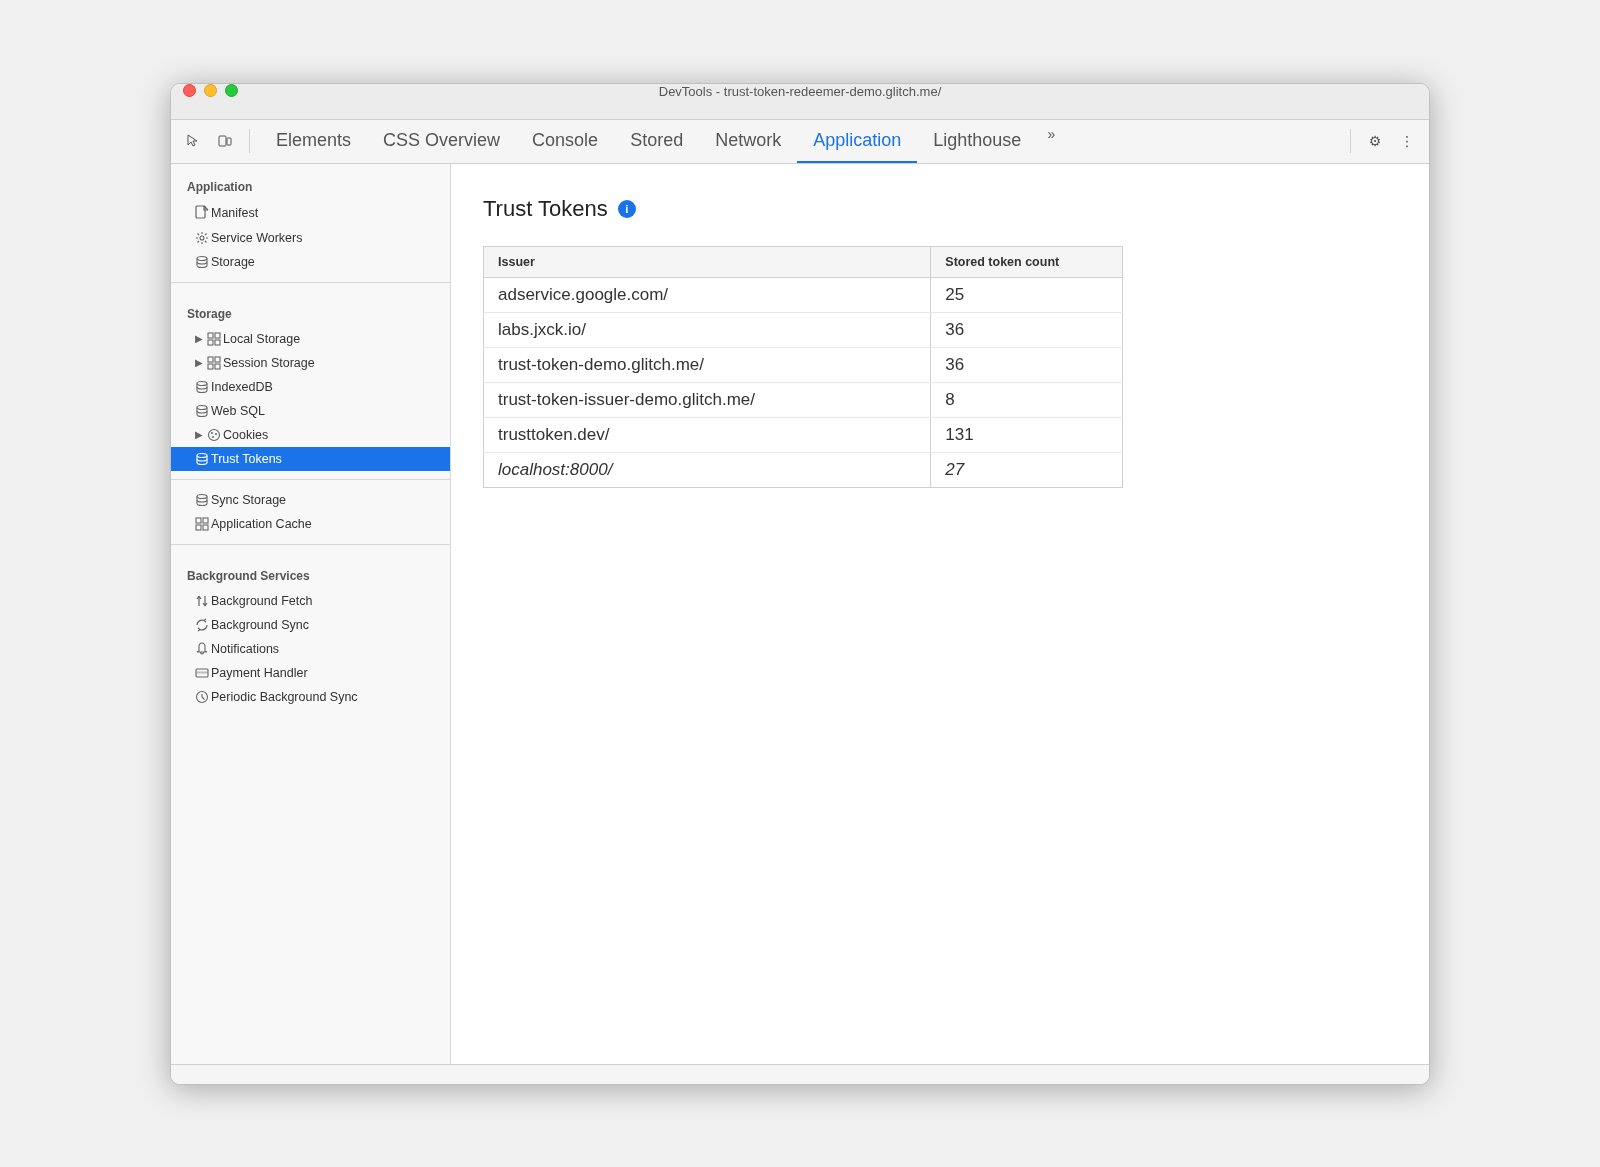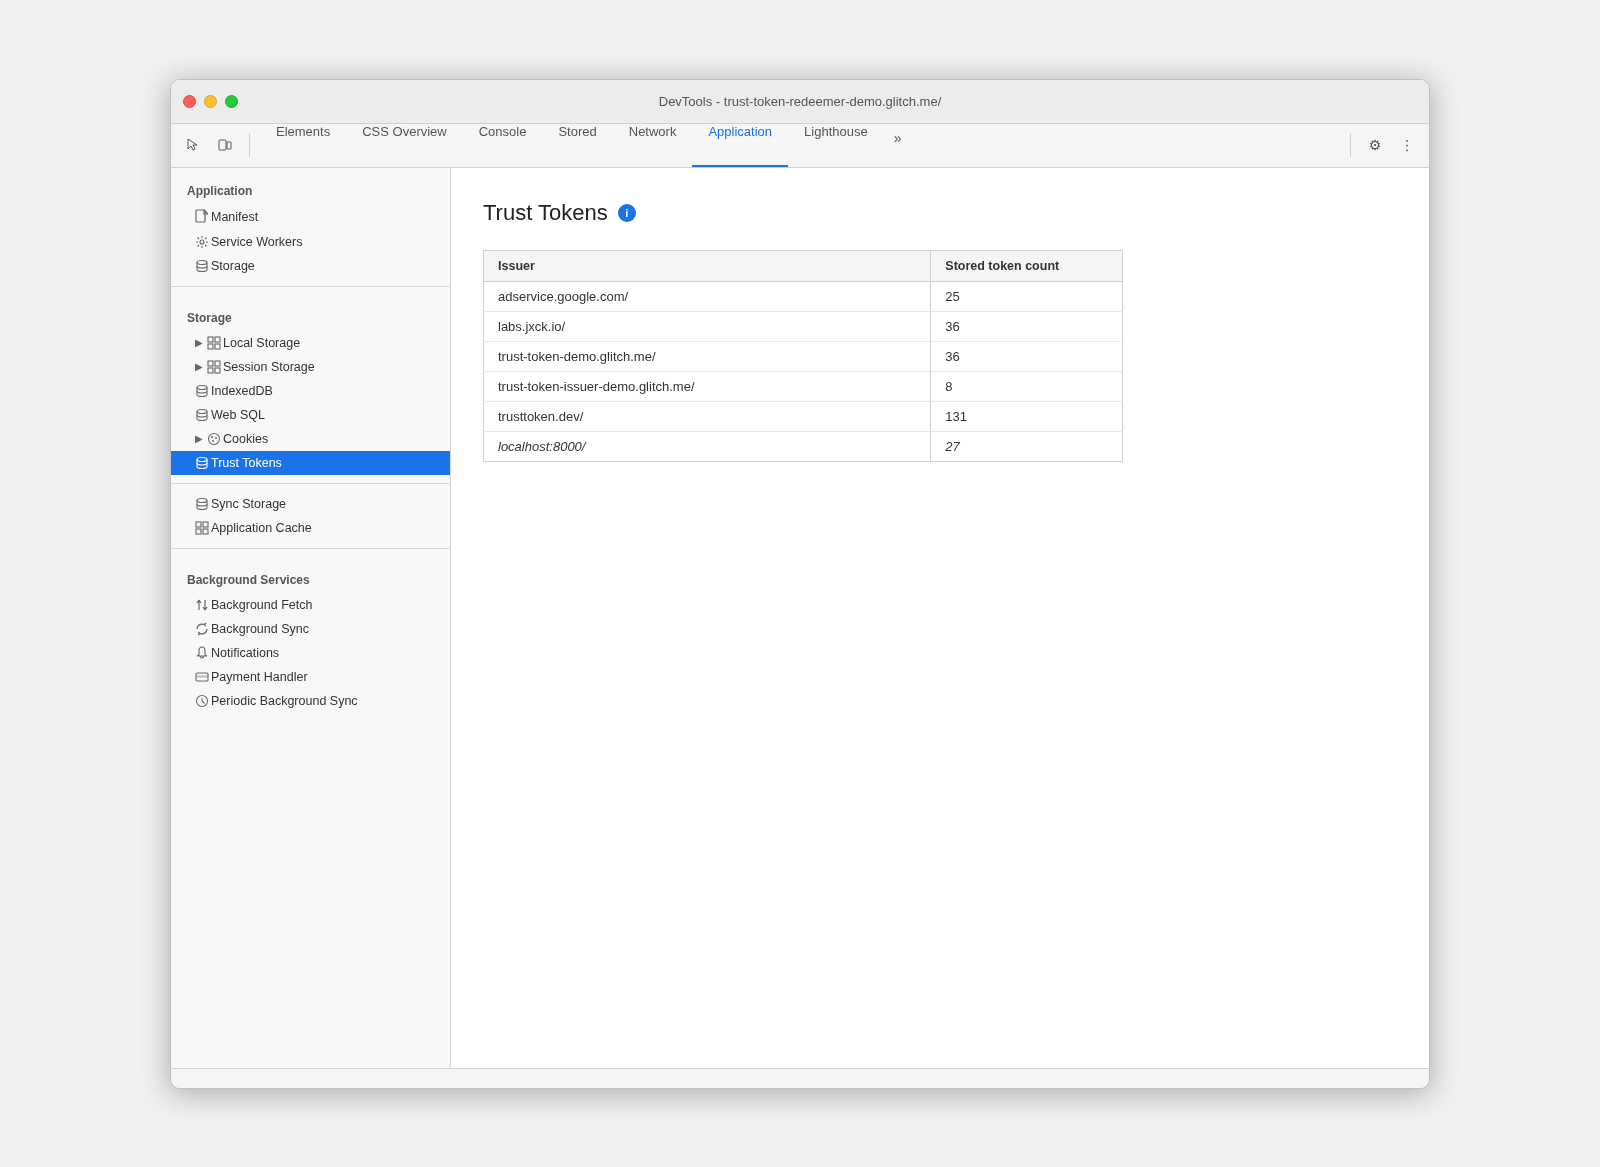--- a/index.html
+++ b/index.html
@@ -16,23 +16,22 @@
       width: 1260px;
       background: #ffffff;
       border-radius: 10px;
       box-shadow: 0 4px 30px rgba(0,0,0,0.3);
       overflow: hidden;
       border: 1px solid #c0c0c0;
     }
     
     .titlebar {
       background: #ececec;
-      height: 44px;
-      display: flex;
-      align-items: center;
+      height: 36px;
+      display: flex;
       padding: 0 12px;
       border-bottom: 1px solid #d0d0d0;
       position: relative;
     }
     .traffic-lights {
       display: flex;
       gap: 8px;
     }
     .tl {
       width: 13px;
@@ -80,25 +79,25 @@
     }
     .tabs {
       display: flex;
       align-items: stretch;
       height: 100%;
       flex: 1;
     }
     .tab {
       padding: 0 16px;
       display: flex;
-      align-items: flex-start;
+      align-items: center;
       color: #555;
       cursor: pointer;
       border-bottom: 2px solid transparent;
-      font-size: 13px;
+      font-size: 18px;
       height: 100%;
       white-space: nowrap;
     }
     .tab.active {
       color: #1a73e8;
       border-bottom: 2px solid #1a73e8;
     }
     .toolbar-right {
       display: flex;
       gap: 4px;
@@ -204,21 +203,21 @@
       text-align: left;
       font-weight: 600;
       font-size: 12.5px;
       color: #333;
       border-bottom: 1px solid #d0d0d0;
       border-right: 1px solid #d0d0d0;
     }
     .token-table th:last-child { border-right: none; }
     .token-table td {
       padding: 7px 14px;
-      font-size: 13px;
+      font-size: 17px;
       color: #333;
       border-bottom: 1px solid #e8e8e8;
       border-right: 1px solid #d0d0d0;
     }
     .token-table td:last-child { border-right: none; }
     .token-table tr:last-child td { border-bottom: none; font-style: italic; }
     .col-issuer { width: 420px; }
     .col-count { width: 180px; }
     
     .statusbar {

